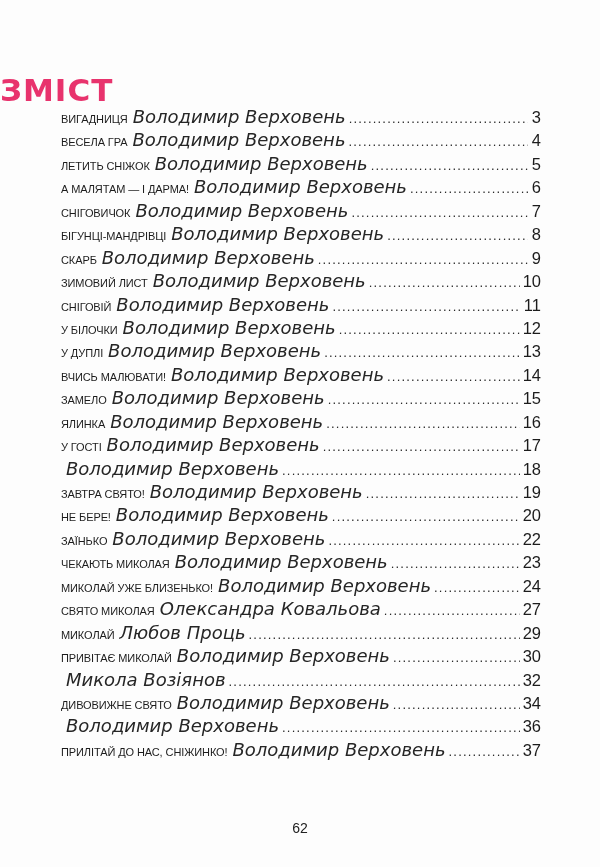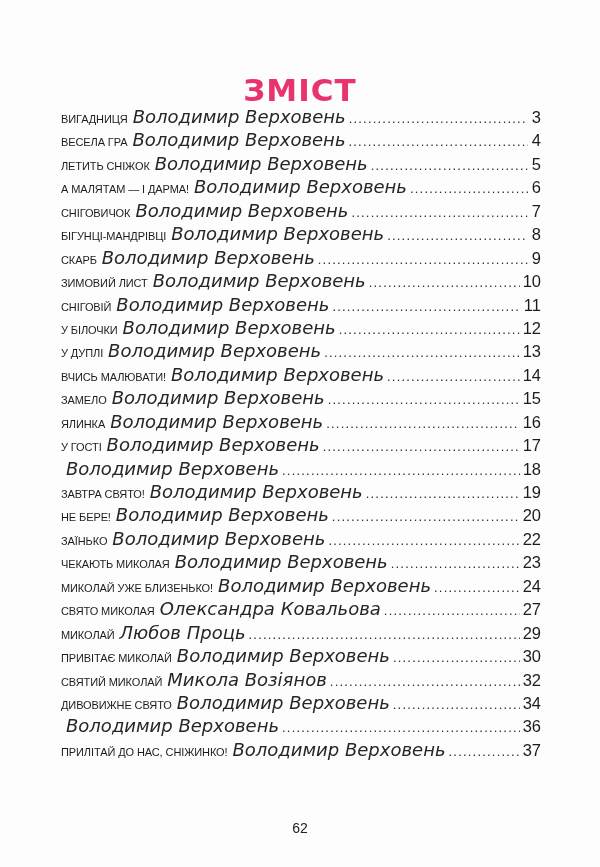--- a/index.html
+++ b/index.html
@@ -19,21 +19,21 @@
       position: absolute;
       left: 0; top: 0;
       width: 600px; height: 867px;
       background: #fdfdfd;
     }
     .title {
       position: absolute;
       top: 70px;
       left: 0;
       width: 600px;
-      text-align: center;
+      text-align: left;
       font-family: "DejaVu Sans", sans-serif;
       font-weight: bold;
       font-size: 31px;
       letter-spacing: 1px;
       color: #e8336d;
       line-height: 40px;
     }
     .toc {
       position: absolute;
       top: 105px;
@@ -241,21 +241,20 @@
         <span class="leader"></span>
         <span class="entry-page">29</span>
       </li>
       <li class="toc-row">
         <span class="entry-title">ПРИВІТАЄ МИКОЛАЙ</span>
         <span class="entry-author">Володимир Верховень</span>
         <span class="leader"></span>
         <span class="entry-page">30</span>
       </li>
       <li class="toc-row">
-        <span class="entry-title">СВЯТИЙ МИКОЛАЙ</span>
         <span class="entry-author">Микола Возіянов</span>
         <span class="leader"></span>
         <span class="entry-page">32</span>
       </li>
       <li class="toc-row">
         <span class="entry-title">ДИВОВИЖНЕ СВЯТО</span>
         <span class="entry-author">Володимир Верховень</span>
         <span class="leader"></span>
         <span class="entry-page">34</span>
       </li>

